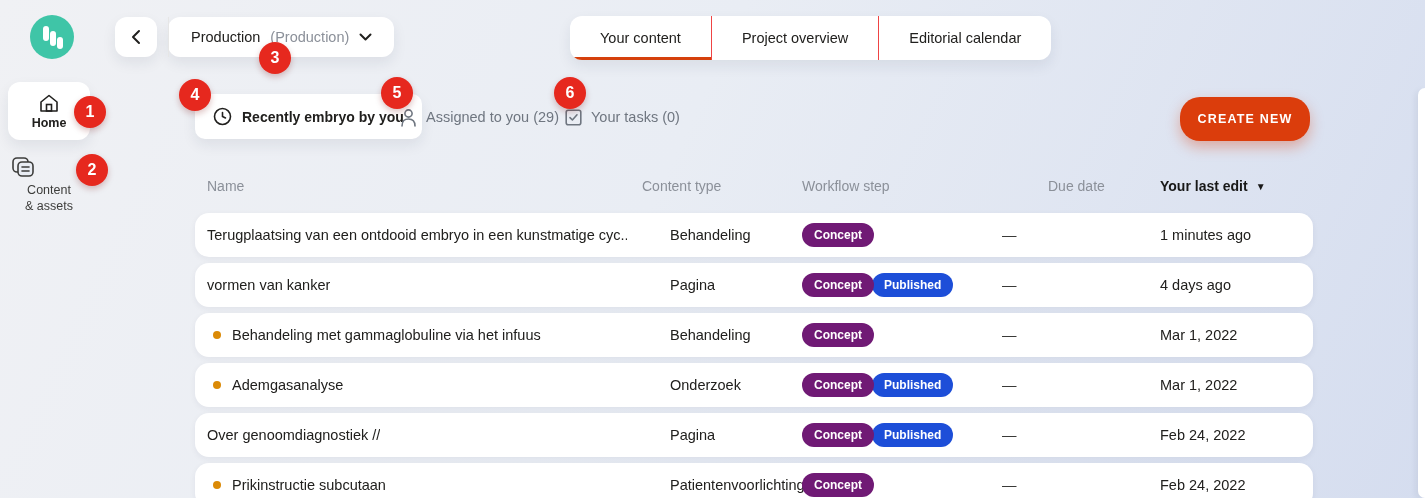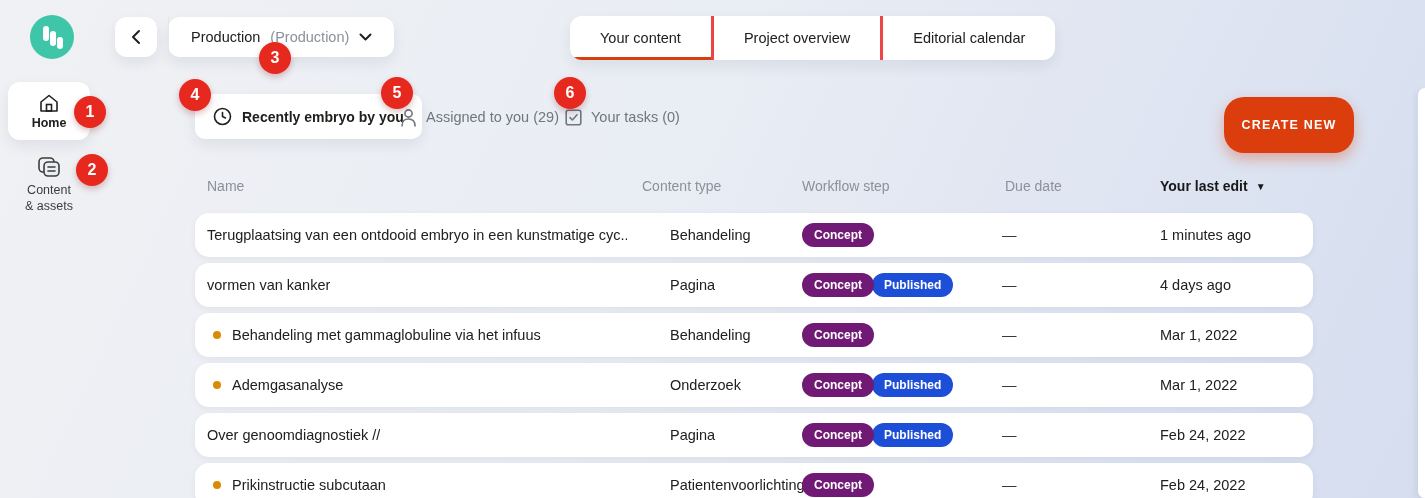--- a/index.html
+++ b/index.html
@@ -15,52 +15,52 @@
   
   .logo { position:absolute; left:30px; top:15px; width:44px; height:44px; border-radius:50%; background:#3fc5a7; }
   .back-btn { position:absolute; left:115px; top:17px; width:42px; height:40px; border-radius:12px; display:flex; align-items:center; justify-content:center; }
   .crumbs { position:absolute; left:168px; top:17px; height:40px; border-radius:12px; display:flex; align-items:stretch; }
   .crumb { display:flex; align-items:center; gap:10px; padding:0 22px; font-size:14.5px; cursor:pointer; }
   .crumb .lbl { font-weight:700; }
   .crumb .lbl2 { font-weight:400; }
   .crumb .sub { color:#8b9099; }
   .crumb-div { width:1px; background:#e6e6e6; margin:0; }
   .tabs { position:absolute; left:570px; top:16px; height:44px; border-radius:12px; display:flex; overflow:hidden; }
-  .tab { position:relative; display:flex; align-items:center; justify-content:center; padding:0 30px; font-size:14.5px; cursor:pointer; border-right:3px solid #ef4444; }
+  .tab { position:relative; display:flex; align-items:center; justify-content:center; padding:0 30px; font-size:14.5px; cursor:pointer; border-right:1px solid #ef4444; }
   .tab:last-child { border-right:none; }
   .tab .underline { display:none; }
   .tab.active .underline { display:block; position:absolute; left:0; right:0; bottom:0; height:3px; background:#d5400c; }
 
   
   .badge { position:absolute; width:32px; height:32px; border-radius:50%; background:#e6281e; color:#fff;
            font-weight:700; font-size:16px; display:flex; align-items:center; justify-content:center; z-index:30;
            box-shadow:0 3px 6px rgba(120,10,10,.25); }
 
   
   .home-card { position:absolute; left:8px; top:82px; width:82px; height:58px; border-radius:12px;
                display:flex; flex-direction:column; align-items:center; justify-content:center; gap:3px; cursor:pointer; }
   .home-card .lbl { font-size:12.5px; font-weight:700; }
-  .side-item { position:absolute; left:10px; top:155px; width:78px; display:flex; flex-direction:column; align-items:center; gap:4px; cursor:pointer; color:#3d3d3b; }
+  .side-item { position:absolute; left:10px; top:155px; width:78px; display:flex; flex-direction:column; gap:4px; cursor:pointer; color:#3d3d3b; }
   .side-item .lbl { font-size:12.5px; text-align:center; line-height:1.25; }
 
   
   .filter-active { position:absolute; left:195px; top:94px; height:45px; border-radius:10px;
                    display:flex; align-items:center; gap:10px; padding:0 18px; font-size:14px; font-weight:700; cursor:pointer; }
   .filter { position:absolute; top:105px; height:24px; display:flex; align-items:center; gap:9px;
             font-size:14.5px; color:#6f7680; cursor:pointer; }
   .filter.assigned { left:400px; }
   .filter.tasks { left:565px; }
-  .create-btn { position:absolute; left:1224px; top:97px; width:130px; height:56px; border:none; border-radius:20px;
+  .create-btn { position:absolute; left:1180px; top:97px; width:130px; height:44px; border:none; border-radius:20px;
                 background:#db3d0c; color:#fff; font-family:inherit; font-size:12.5px; font-weight:700; letter-spacing:1.2px;
                 cursor:pointer; box-shadow:0 6px 14px rgba(219,61,12,.35); }
 
   
   .thead { position:absolute; top:178px; left:0; width:100%; font-size:14px; color:#8b9099; }
   .thead .th { position:absolute; top:0; white-space:nowrap; }
-  .th.name { left:207px; } .th.type { left:642px; } .th.step { left:802px; } .th.due { left:1005px; }
+  .th.name { left:207px; } .th.type { left:642px; } .th.step { left:802px; } .th.due { left:1048px; }
   .th.edit { left:1160px; color:#181818; font-weight:700; display:flex; align-items:center; gap:8px; cursor:pointer; }
   .sort-tri { font-size:10px; color:#181818; }
   .rows { position:absolute; left:195px; top:213px; width:1118px; }
   .row { position:relative; height:44px; border-radius:14px; margin-bottom:6px; background:#fff;
          box-shadow:0 2px 6px rgba(30,40,70,.06); cursor:pointer; }
   .row .cell { position:absolute; top:0; height:44px; display:flex; align-items:center; font-size:14.5px; white-space:nowrap; }
   .cell.c-name { left:12px; max-width:420px; overflow:hidden; }
   .row.has-dot .c-name { left:37px; }
   .dot { position:absolute; left:18px; top:18px; width:8px; height:8px; border-radius:50%; background:#db8a06; display:none; }
   .row.has-dot .dot { display:block; }

